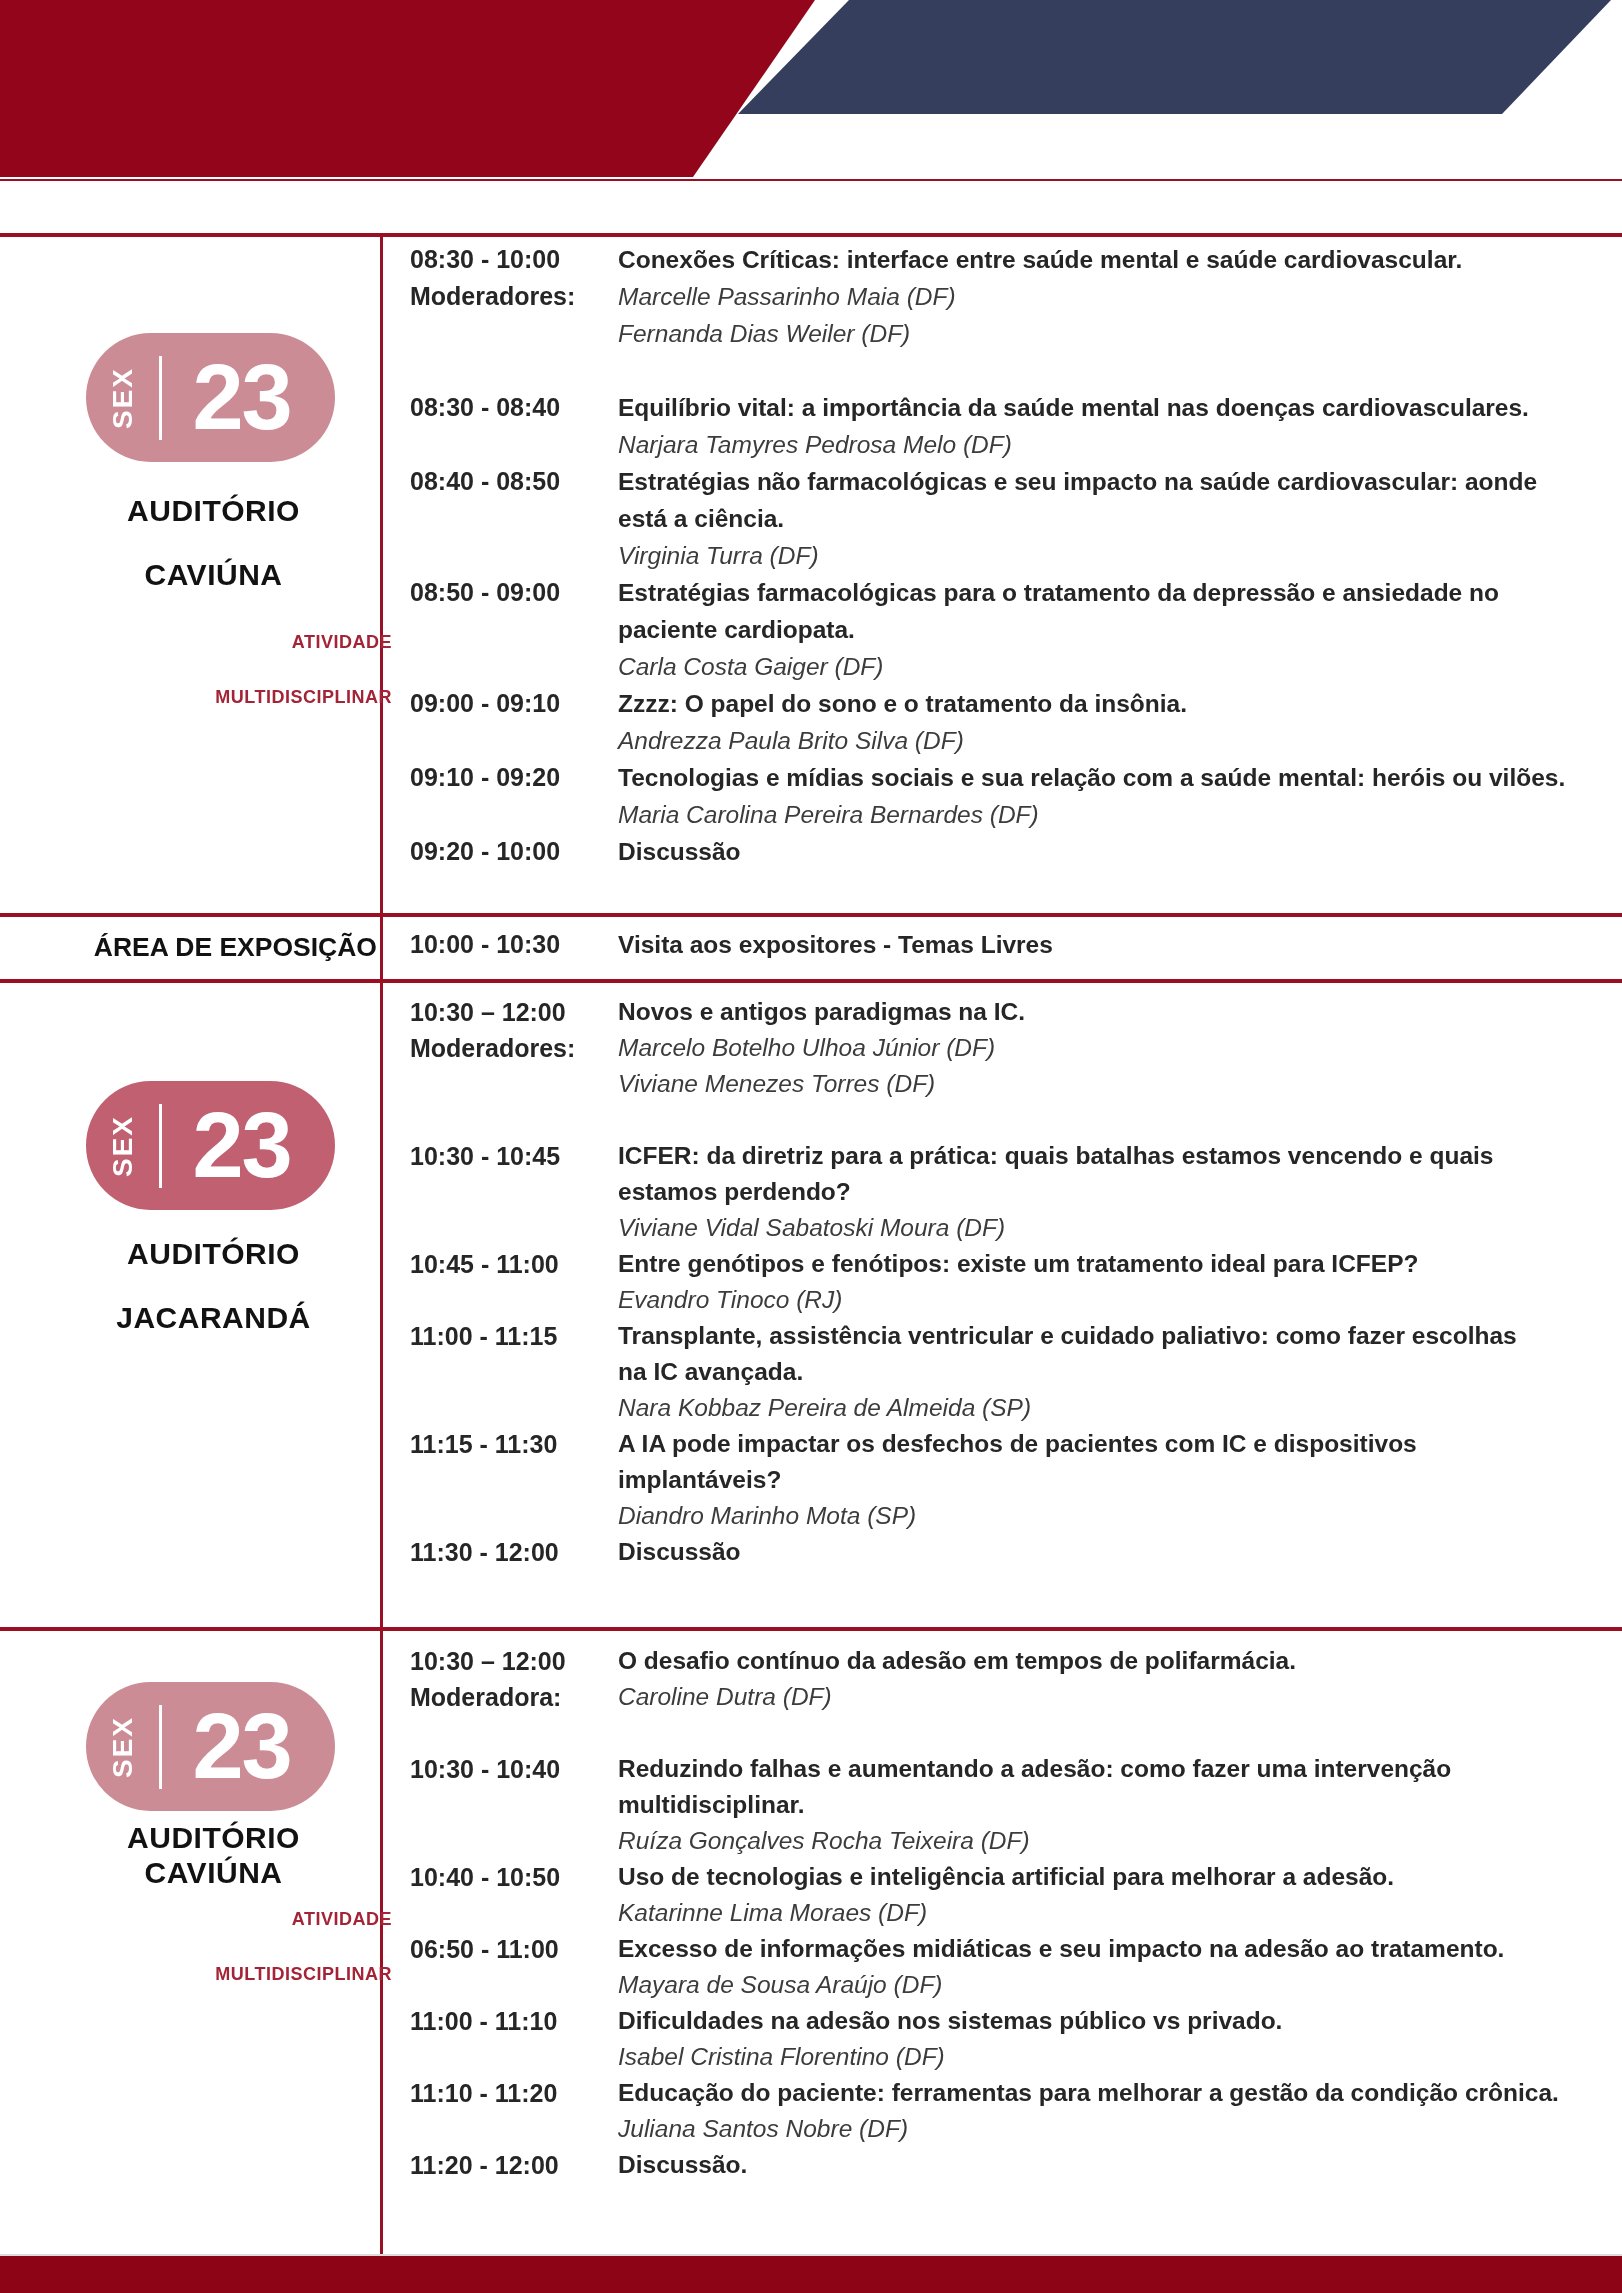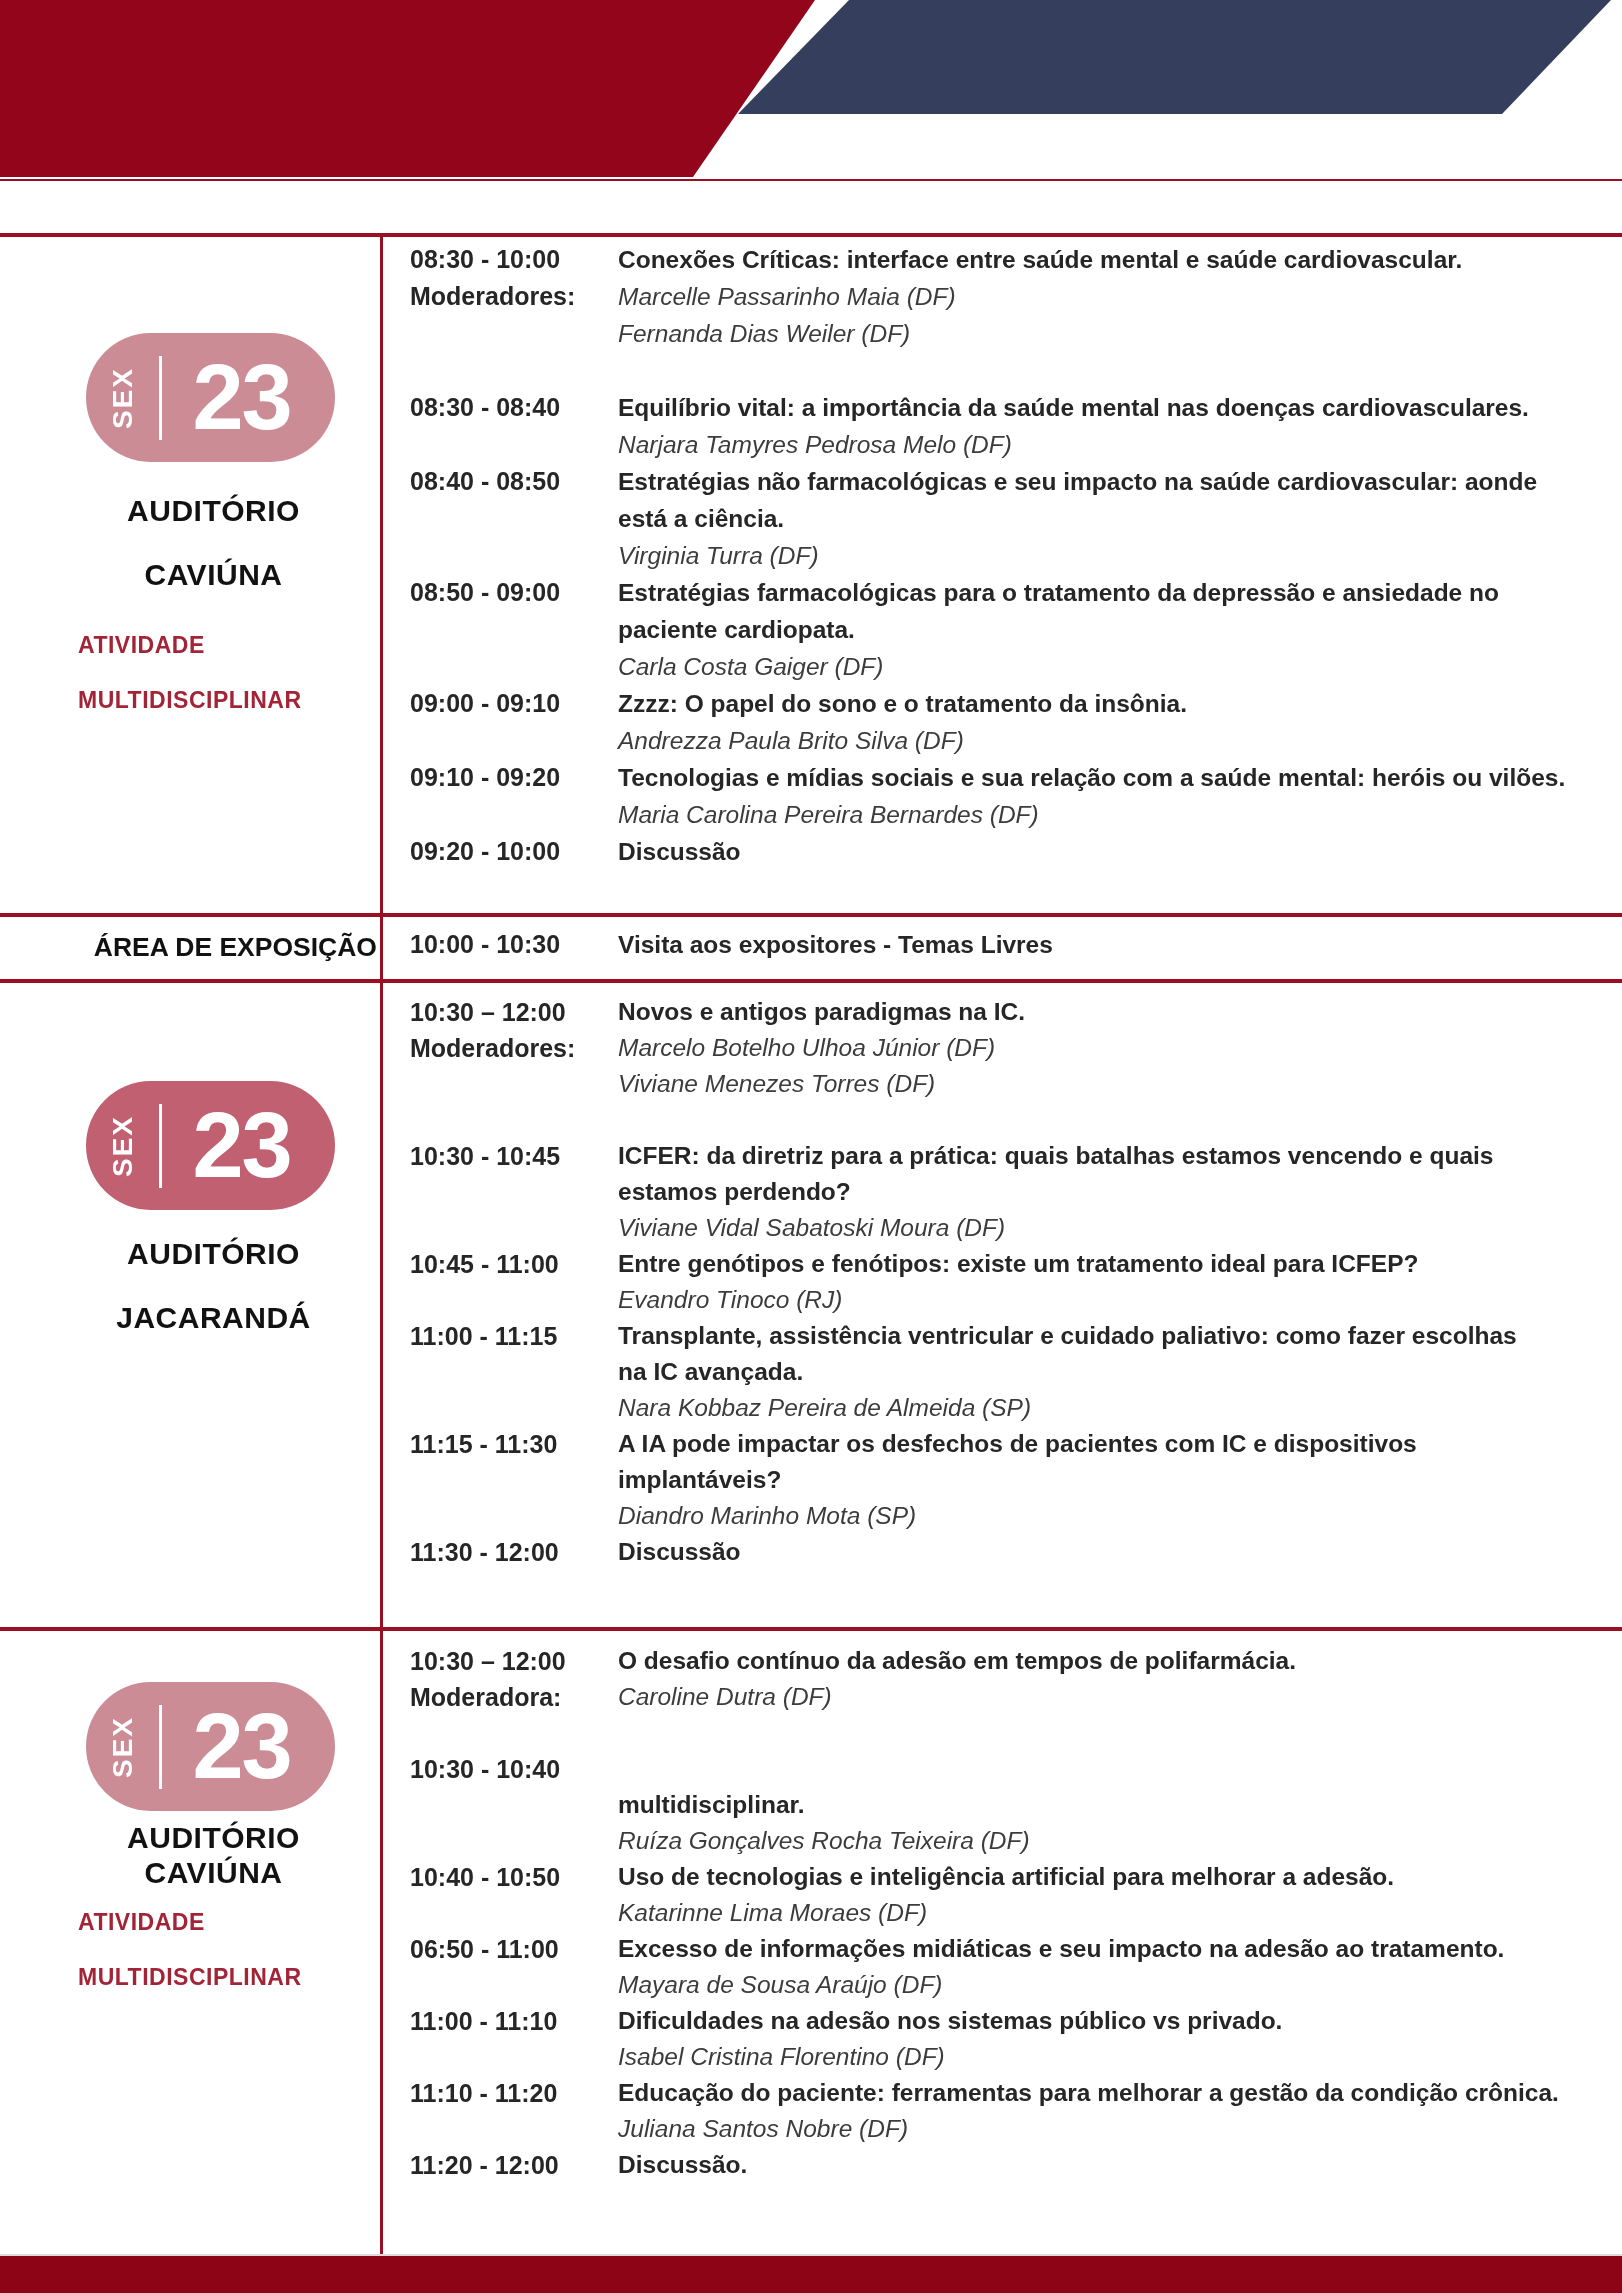--- a/index.html
+++ b/index.html
@@ -37,22 +37,22 @@
     width:73px;flex:none;display:flex;align-items:center;justify-content:center;
     transform:rotate(-90deg);font-size:28px;font-weight:bold;letter-spacing:2px;
   }
   .badge-sep{width:2.9px;height:84px;background:#ffffff;flex:none;}
   .badge-num{flex:1;text-align:center;font-size:92px;font-weight:bold;letter-spacing:-2px;padding-right:13.7px;}
   .venue{
     position:absolute;left:47px;width:333px;text-align:center;
     font-size:30px;font-weight:bold;color:#121212;letter-spacing:0.5px;
   }
   .activity{
-    position:absolute;left:78px;width:314px;text-align:left;
-    font-size:23px;font-weight:bold;color:#A32436;letter-spacing:0.5px;
+    position:absolute;left:78px;width:314px;text-align:right;
+    font-size:18px;font-weight:bold;color:#A32436;letter-spacing:0.5px;
   }
   .expo-label{
     position:absolute;left:54px;top:932px;width:323px;text-align:right;
     font-size:26.5px;font-weight:bold;color:#121212;
   }
   
   .s1-badge{top:333px;} .s1-venue1{top:494px;} .s1-venue2{top:558px;}
   .s1-act1{top:632px;} .s1-act2{top:687px;}
   .s2-badge{top:1081px;} .s2-venue1{top:1237px;} .s2-venue2{top:1301px;}
   .s3-badge{top:1682px;} .s3-venue1{top:1821px;} .s3-venue2{top:1856px;}
@@ -270,20 +270,21 @@
       <div class="row speaker">
     <span class="time">Moderadora:</span>
     <span class="text">Caroline Dutra (DF)</span>
   </div>
       <div class="row spacer">
     <span class="time"></span>
     <span class="text"></span>
   </div>
       <div class="row session">
     <span class="time">10:30 - 10:40</span>
+    <span class="text">Reduzindo falhas e aumentando a adesão: como fazer uma  intervenção</span>
   </div>
       <div class="row session">
     <span class="time"></span>
     <span class="text">multidisciplinar.</span>
   </div>
       <div class="row speaker">
     <span class="time"></span>
     <span class="text">Ruíza Gonçalves Rocha Teixeira (DF)</span>
   </div>
       <div class="row session">

